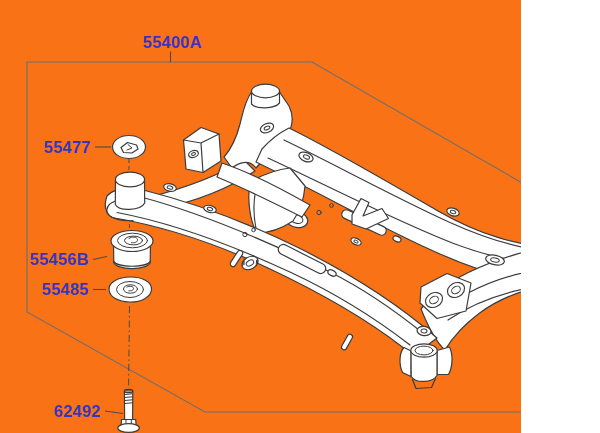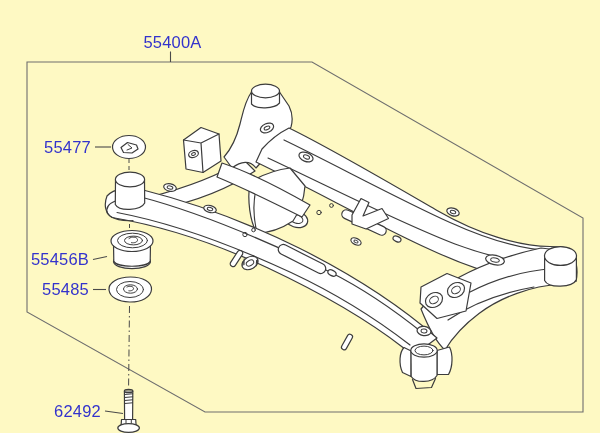--- a/index.html
+++ b/index.html
@@ -1,16 +1,16 @@
 <!DOCTYPE html>
 <html><head>
 <meta charset="utf-8">
 <style>
   html,body{margin:0;padding:0;background:#ffffff;}
-  #stage{position:relative;width:600px;height:433px;background:#fef9c3;overflow:hidden;}
+  #stage{position:relative;width:521px;height:433px;background:#f97316;overflow:hidden;font-weight:bold;}
   svg{display:block;}
   .fw{fill:#ffffff;stroke:#3c3c3c;stroke-width:1.2;stroke-linecap:round;stroke-linejoin:round;}
   .ln{fill:none;stroke:#3c3c3c;stroke-width:1.2;stroke-linecap:round;stroke-linejoin:round;}
   .ln2{fill:none;stroke:#3c3c3c;stroke-width:1;stroke-linecap:round;stroke-linejoin:round;}
   .border{fill:none;stroke:#6e6e6e;stroke-width:1.1;}
   .leader{fill:none;stroke:#4a4a4a;stroke-width:1.1;}
   .axis{fill:none;stroke:#4a4a4a;stroke-width:1;stroke-dasharray:4 3;}
   .axisdd{fill:none;stroke:#4a4a4a;stroke-width:1;stroke-dasharray:7 3 1.5 3;}
   .lbl{font-family:"Liberation Sans",sans-serif;font-size:16.5px;letter-spacing:0.2px;fill:#3333cc;cursor:pointer;}
 </style>

